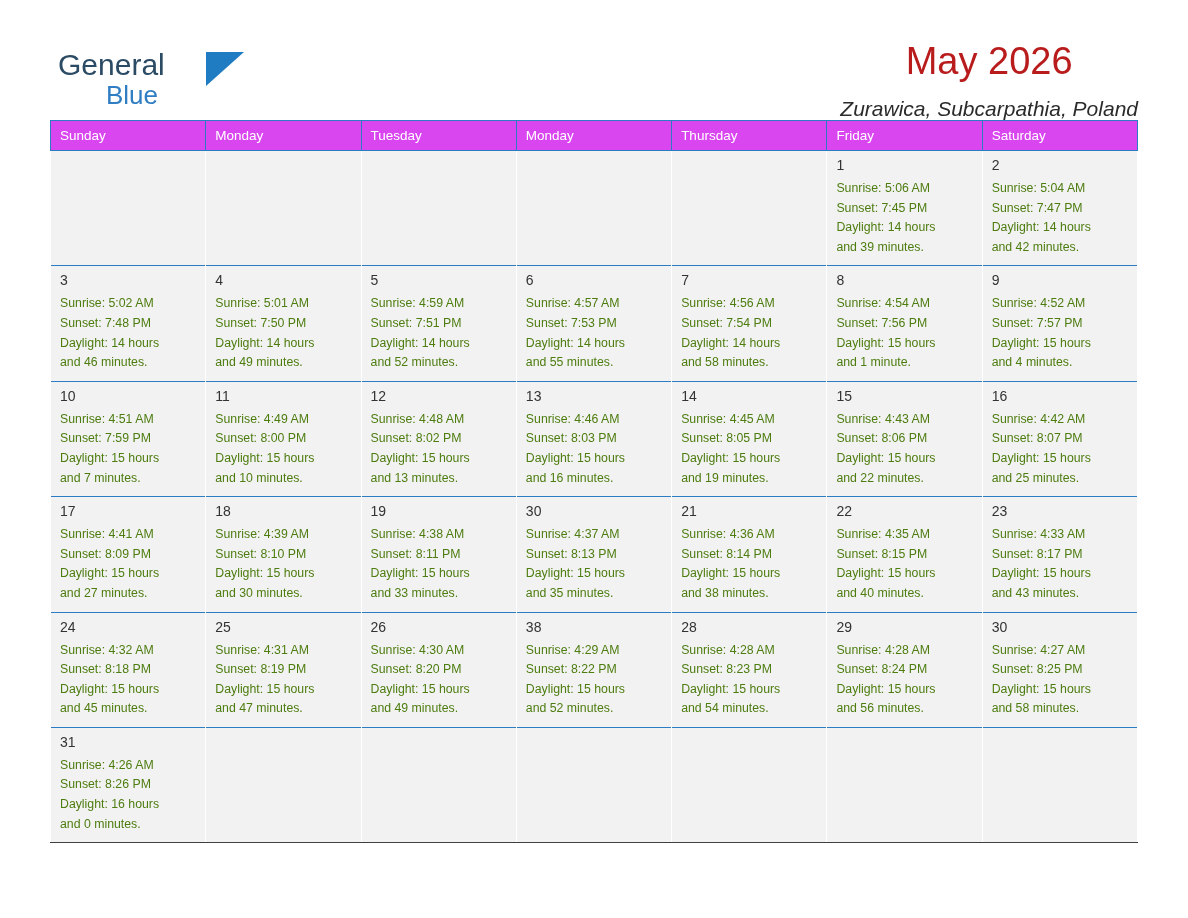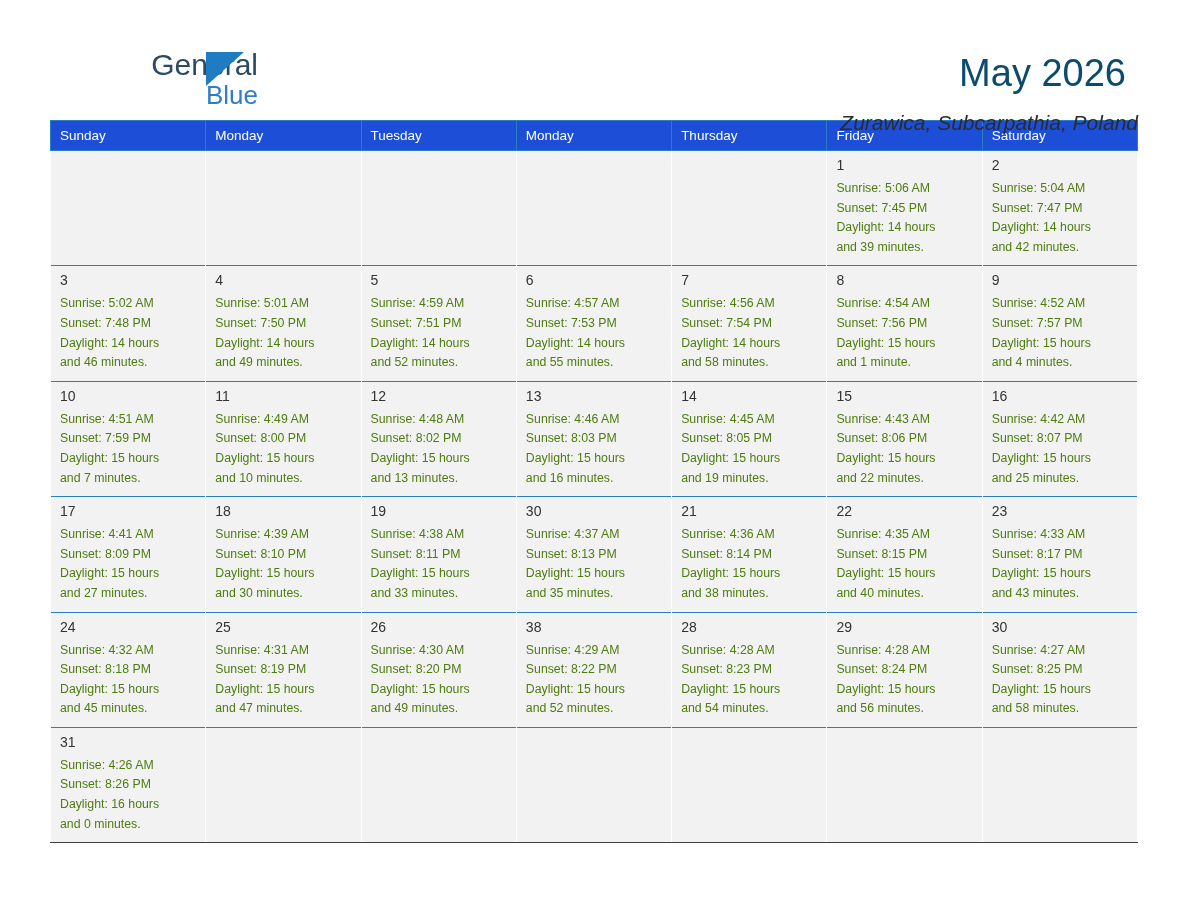--- a/index.html
+++ b/index.html
@@ -22,21 +22,20 @@
     position: relative;
     height: 120px;
     margin: 0 50px;
   }
   .logo {
     position: absolute;
     left: 8px;
     top: 48px;
     width: 200px;
     height: 70px;
-    text-align: right;
   }
   .logo-general {
     font-size: 30px;
     color: #2b4a63;
     letter-spacing: 0px;
     line-height: 34px;
     display: block;
   }
   .logo-blue {
     font-size: 26px;
@@ -56,42 +55,43 @@
     border-bottom: 34px solid transparent;
   }
   .title-block {
     position: absolute;
     right: 0;
     top: 38px;
     text-align: right;
   }
   .month-title {
     font-size: 38px;
-    color: #0c4a6e;
+    color: #b91c1c;
     line-height: 46px;
     font-weight: normal;
-    margin: 12px;
+    margin: 0;
+    text-align: center;
   }
   .location {
     font-size: 21px;
     color: #2b2b2b;
     line-height: 30px;
     margin: 10px 0 0 0;
     font-weight: normal;
     font-style: italic;
   }
   
   .calendar {
     margin: 0 50px;
     border-collapse: collapse;
     width: 1088px;
     table-layout: fixed;
   }
   .calendar th {
-    background: #1d4ed8;
+    background: #d946ef;
     color: #ffffff;
     font-size: 13.5px;
     font-weight: normal;
     text-align: left;
     padding: 7px 9px;
     border: 1px solid #2b7cc3;
     height: 28px;
   }
   .calendar td {
     vertical-align: top;

